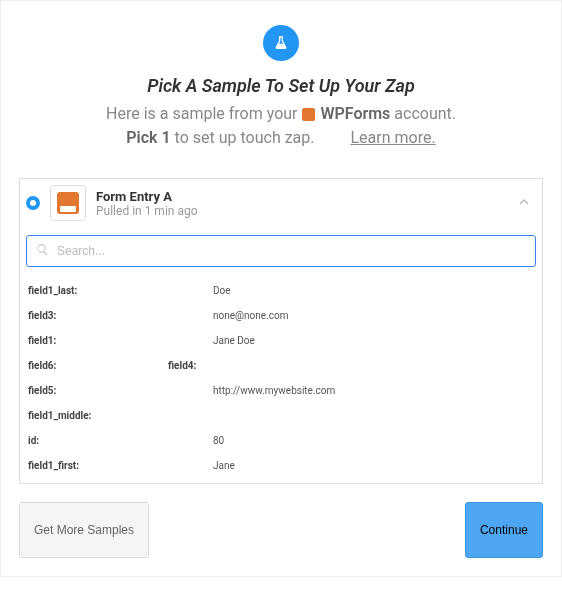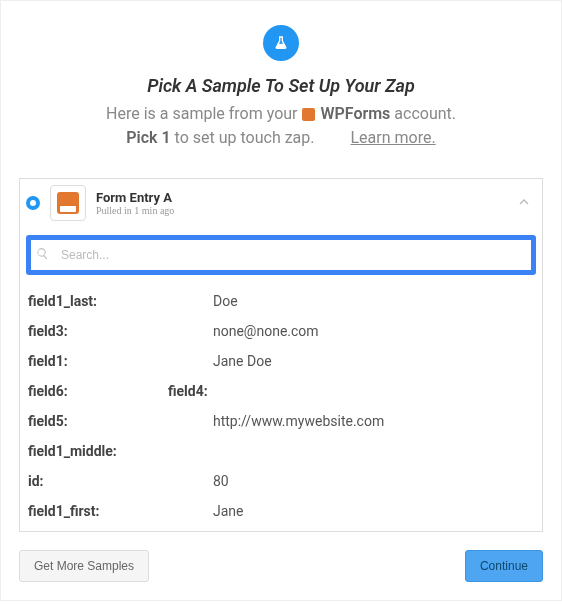--- a/index.html
+++ b/index.html
@@ -102,79 +102,78 @@
     background: #fff;
     border-radius: 1px;
   }
   .sample-title { flex: 1; }
   .sample-title .name {
     font-size: 13px;
     font-weight: 700;
     color: #333;
   }
   .sample-title .subtitle {
-    font-size: 10px;
+    font-size: 12px;
     color: #999;
-    font-family: Liberation Serif, serif;
   }
   .chevron {
     color: #bbb;
     font-size: 14px;
     padding: 4px;
   }
   .search-wrap {
     position: relative;
     margin: 14px 0;
   }
   .search-wrap .icon {
     position: absolute;
     left: 10px;
     top: 50%;
     transform: translateY(-50%);
     color: #bbb;
   }
   .search-input {
     width: 100%;
     padding: 8px 10px 8px 30px;
-    border: 5px solid #3b82f6;
+    border: 1px solid #3b82f6;
     border-radius: 3px;
     font-size: 12px;
     color: #c2410c;
   }
   .search-input::placeholder { color: #bbb; }
   .fields {
     display: grid;
     grid-template-columns: 140px 1fr;
     row-gap: 14px;
-    font-size: 14px;
+    font-size: 10px;
     color: #555;
     padding: 4px 2px 6px;
   }
   .fields .key { font-weight: 700; color: #444; }
   .fields .val { color: #555; margin-left: 45px; }
   .footer {
     display: flex;
     justify-content: space-between;
     margin-top: 18px;
   }
   .btn {
-    padding: 8px 14px;
+    padding: 20px 14px;
     border-radius: 3px;
     font-size: 12px;
     cursor: pointer;
   }
   .btn-secondary {
     background: #f5f5f5;
     border: 1px solid #ddd;
     color: #666;
   }
   .btn-primary {
     background: #4ea5f2;
     border: 1px solid #3d94e1;
-    color: #0c4a6e;
+    color: #000000;
     font-weight: 500;
   }
 </style>
 </head>
 <body>
 
 <div class="container">
 
   <div class="header">
     <div class="header-icon">

